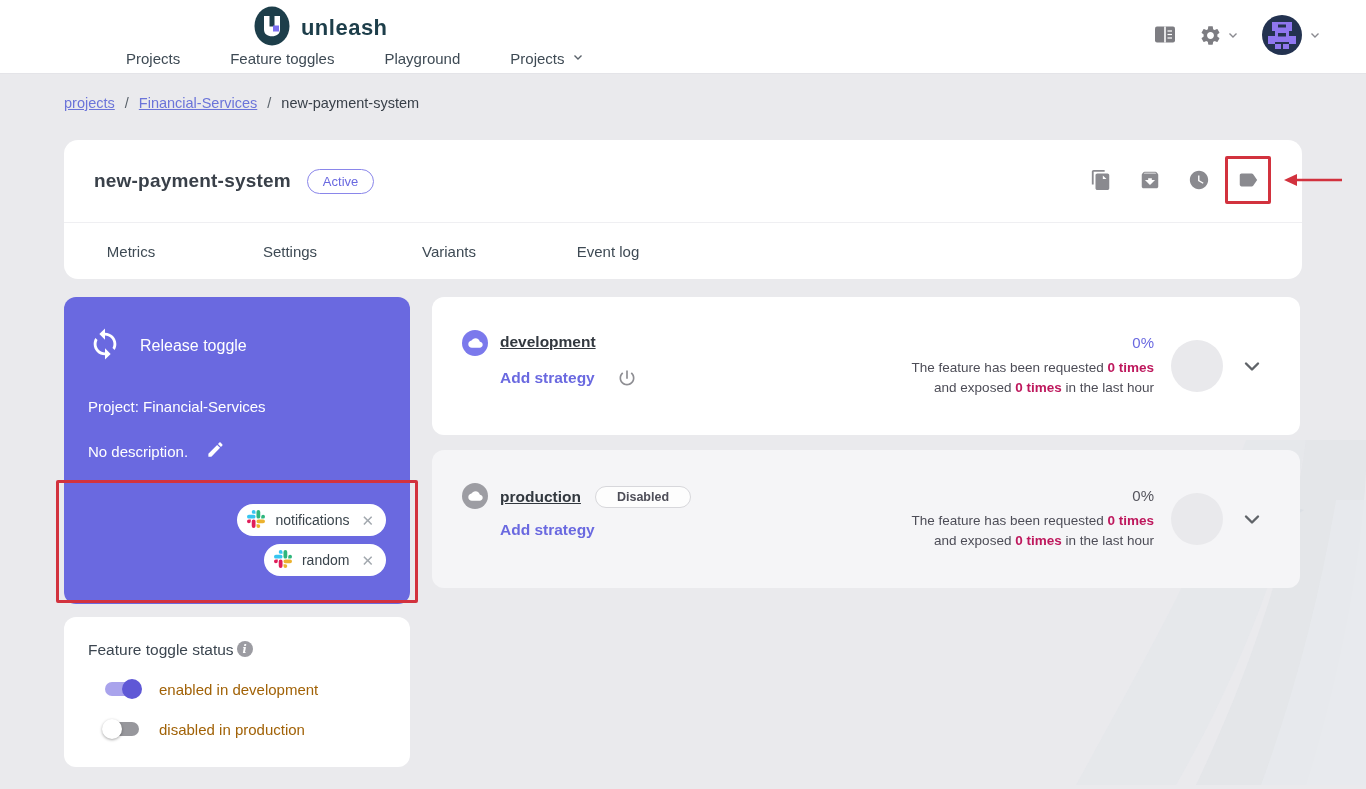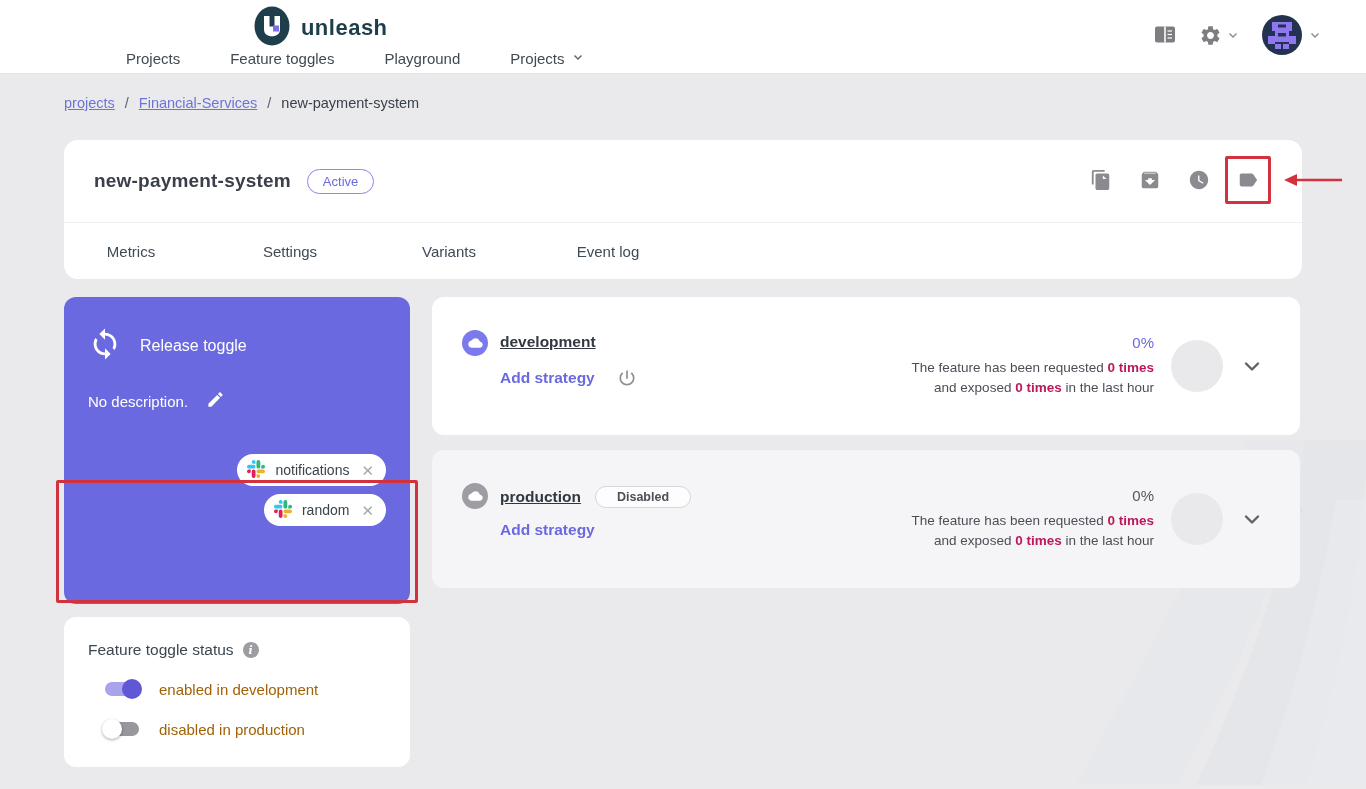--- a/index.html
+++ b/index.html
@@ -78,21 +78,21 @@
     display: inline-flex; align-items: center; gap: 10px; background: #fff; color: #3a444c;
     border-radius: 16px; height: 32px; padding: 0 10px 0 10px; font-size: 14px;
   }
   .chip-close { background: none; border: none; color: #a2a8ae; font-size: 15px; cursor: pointer; line-height: 1; padding: 0 2px; }
 
   
   .status-card {
     position: absolute; left: 64px; top: 617px; width: 346px; height: 150px;
     background: #fff; border-radius: 12px; padding: 24px; z-index: 2;
   }
-  .status-title-row { display: flex; align-items: center; gap: 9px; font-size: 15.5px; color: #3c4650; }
+  .status-title-row { display: flex; align-items: flex-start; gap: 3px; font-size: 15.5px; color: #3c4650; }
   .info-dot {
     width: 16px; height: 16px; border-radius: 50%; background: #9c9ca2; color: #fff;
     font-size: 11px; display: flex; align-items: center; justify-content: center;
     font-weight: 700; font-family: "DejaVu Serif", serif; font-style: italic; cursor: pointer;
   }
   .toggle-row { display: flex; align-items: center; gap: 17px; margin-top: 20px; padding-left: 14px; }
   .switch { position: relative; width: 40px; height: 20px; cursor: pointer; flex: 0 0 auto; }
   .switch .track { position: absolute; left: 3px; top: 3px; width: 34px; height: 14px; border-radius: 7px; }
   .switch .knob { position: absolute; top: 0; width: 20px; height: 20px; border-radius: 50%; }
   .switch.on .track { background: #a9a3ec; }
@@ -276,20 +276,21 @@
 
 <section class="purple-card">
   <div class="type-row">
     <span>
       <svg width="34" height="34" viewBox="0 0 24 24" fill="#ffffff">
           <path d="M12 4V1L8 5l4 4V6c3.31 0 6 2.69 6 6 0 1.01-.25 1.97-.7 2.8l1.46 1.46C19.54 15.03 20 13.57 20 12c0-4.42-3.58-8-8-8zm0 14c-3.31 0-6-2.69-6-6 0-1.01.25-1.97.7-2.8L5.24 7.74C4.46 8.97 4 10.43 4 12c0 4.42 3.58 8 8 8v3l4-4-4-4v3z"></path>
         </svg>
     </span>
     <span class="type-label">Release toggle</span>
   </div>
+  <div class="project-line">Project: Financial-Services</div>
   <div class="desc-row">
     <span>No description.</span>
     <button class="edit-btn">
       <span>
         <svg width="19" height="19" viewBox="0 0 24 24" fill="#ffffff">
             <path d="M3 17.25V21h3.75L17.81 9.94l-3.75-3.75L3 17.25zM20.71 7.04c.39-.39.39-1.02 0-1.41l-2.34-2.34c-.39-.39-1.02-.39-1.41 0l-1.83 1.83 3.75 3.75 1.83-1.83z"></path>
           </svg>
       </span>
     </button>
   </div>

